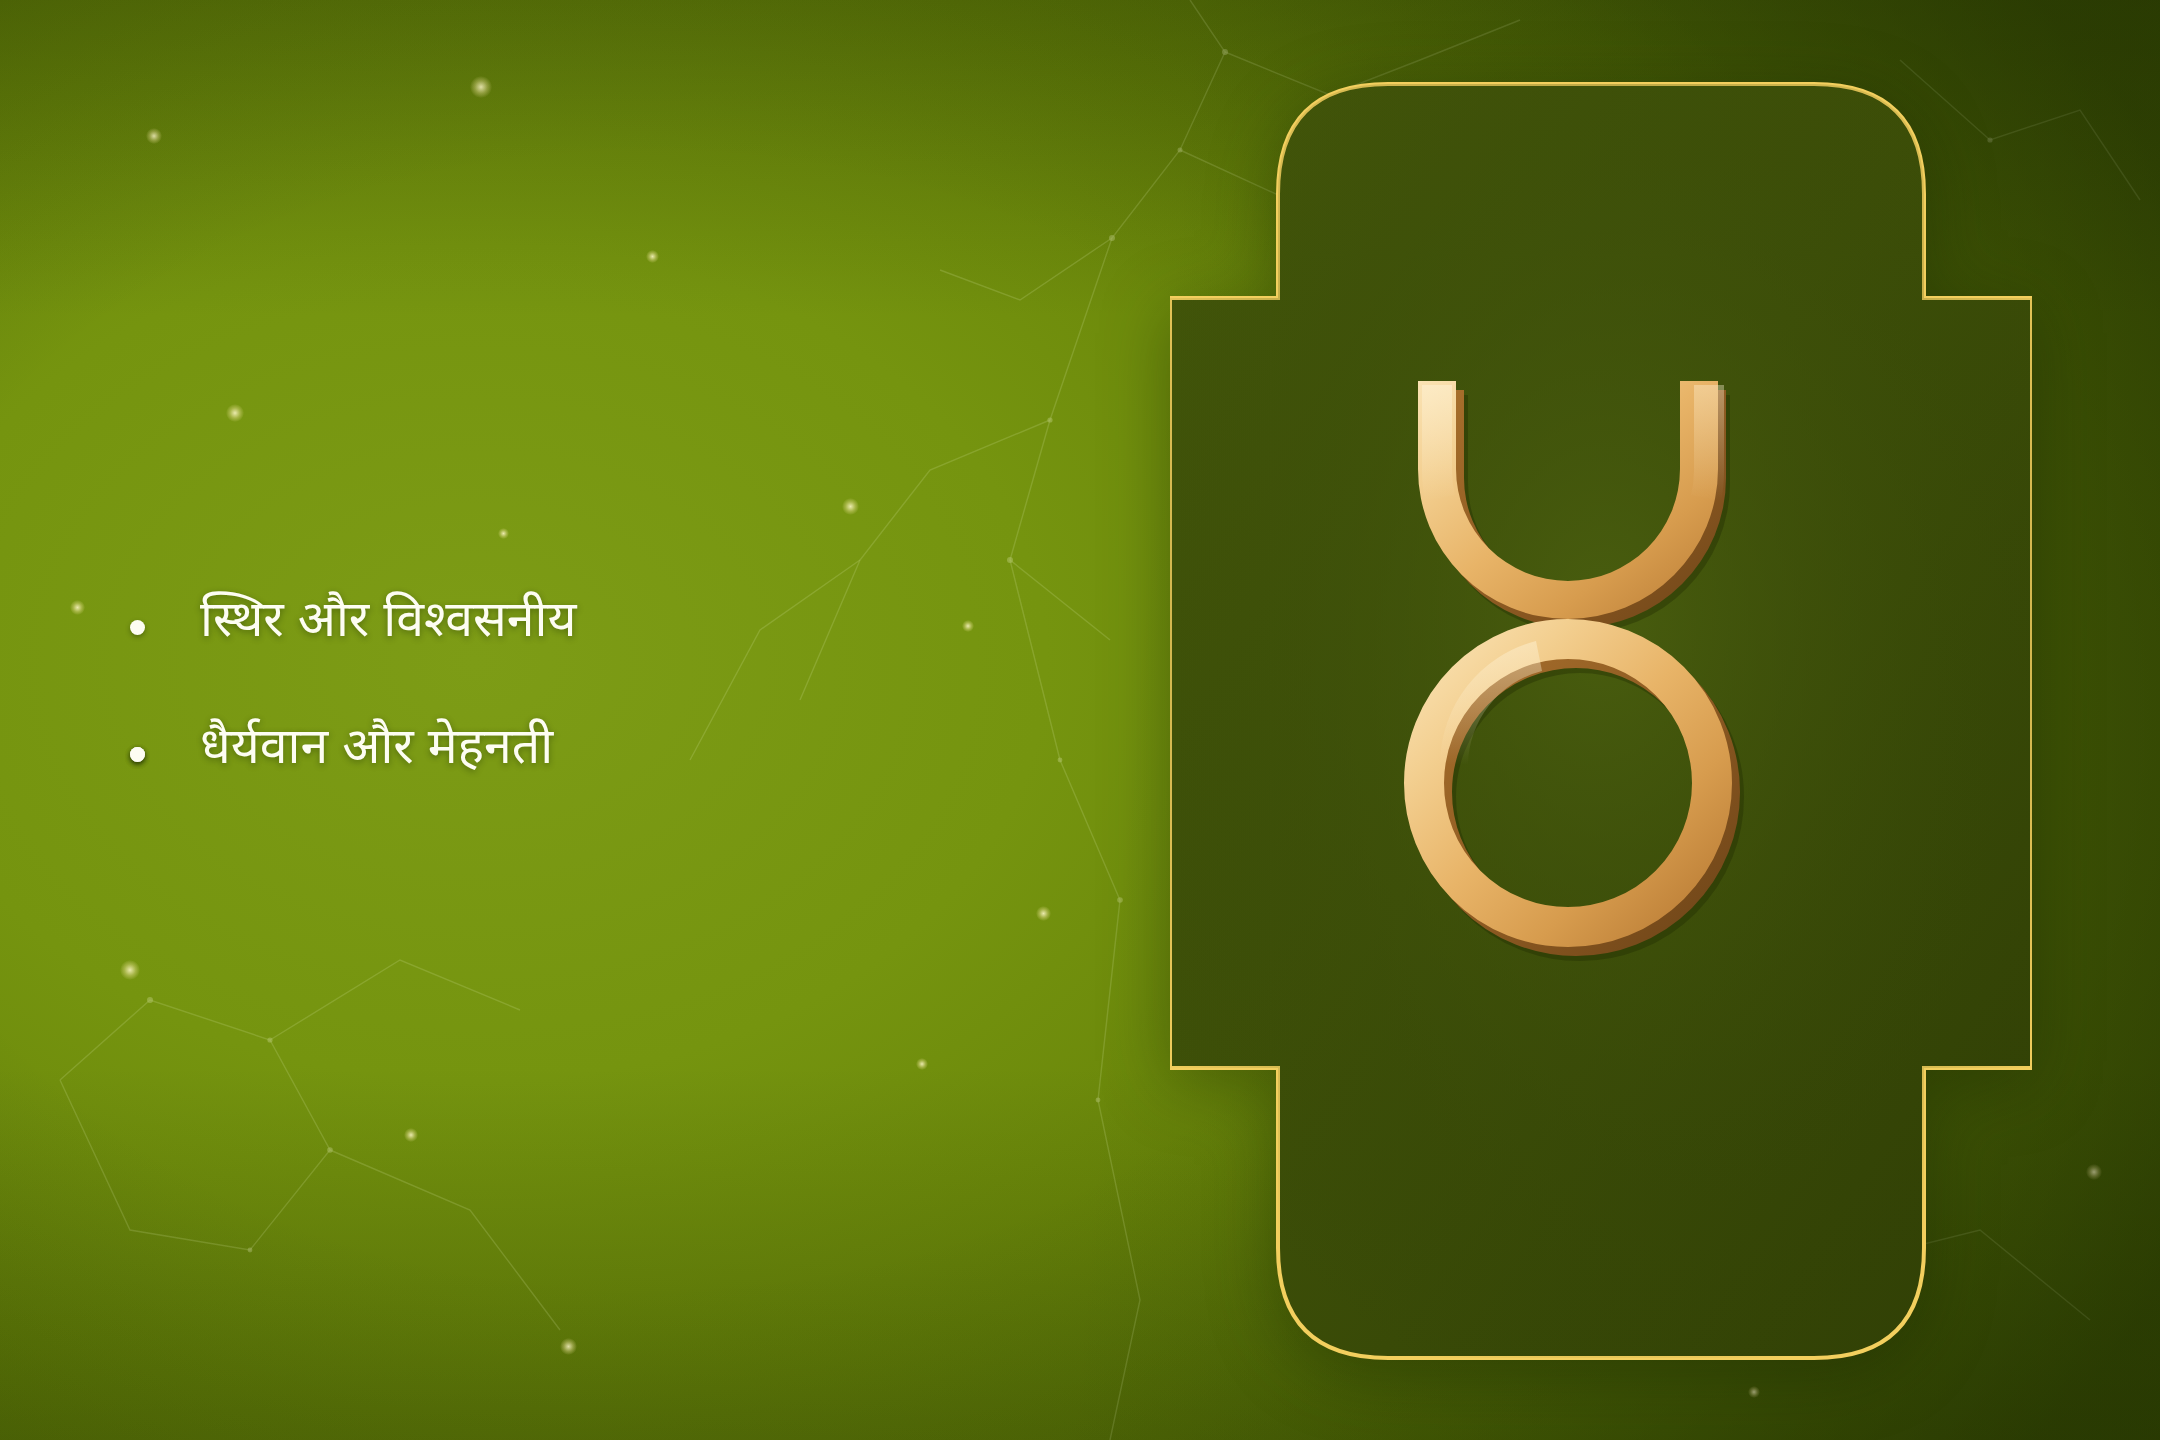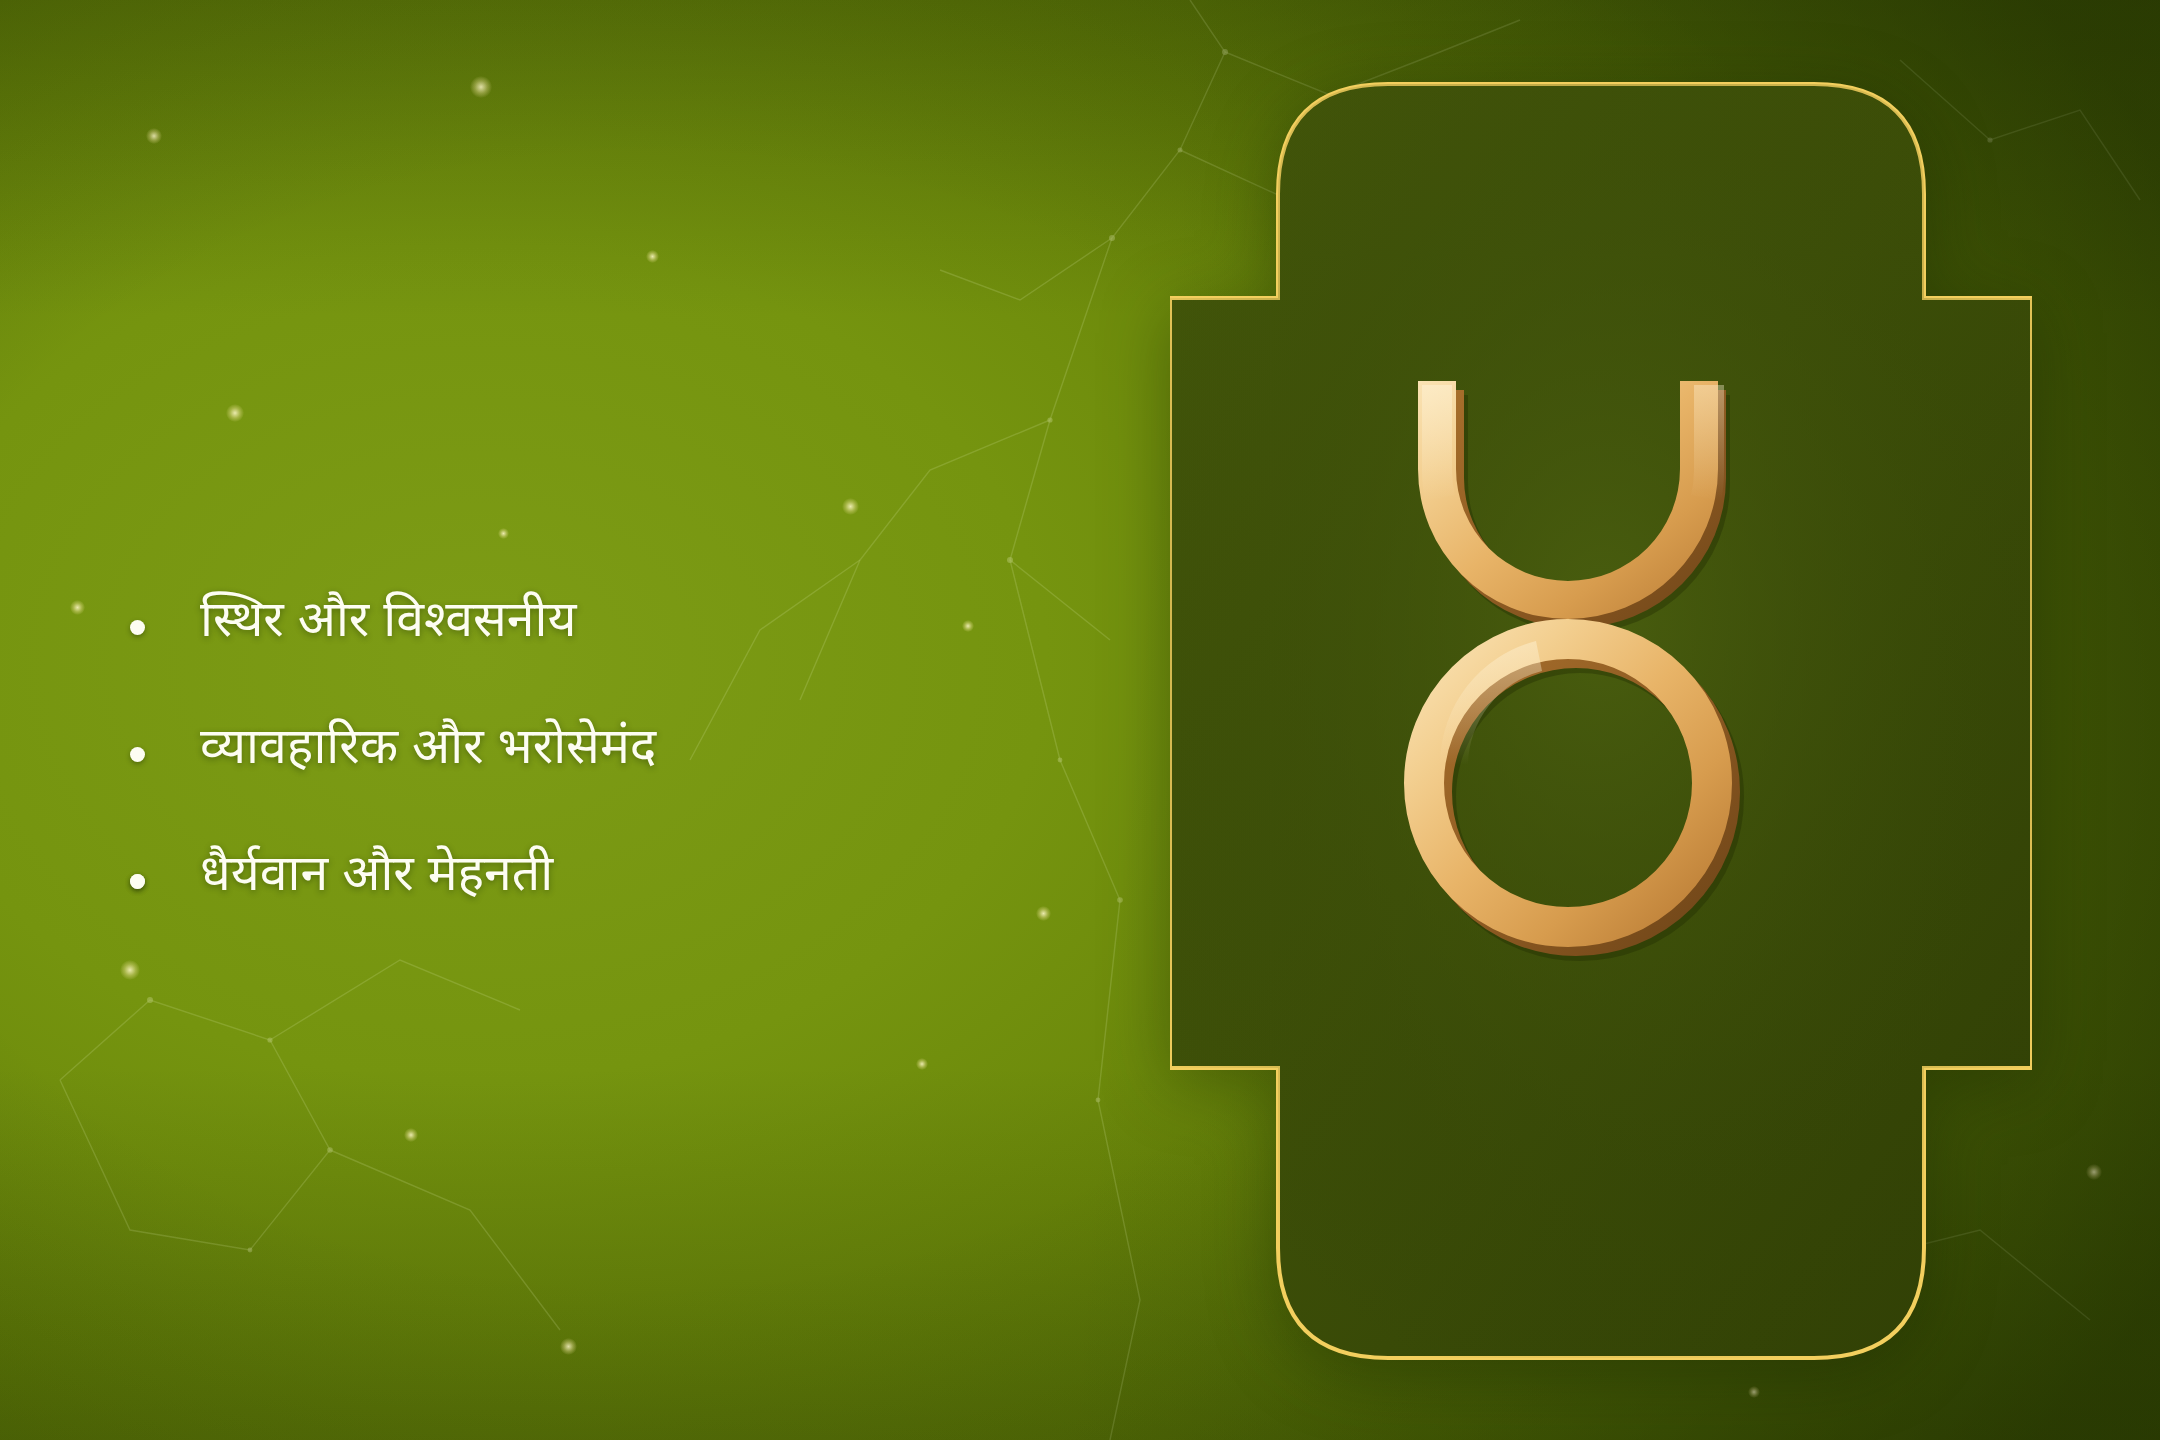--- a/index.html
+++ b/index.html
@@ -191,21 +191,20 @@
     <span class="tline">की विशेषताएँ क्या हैं?</span>
   </h1>
 
   <ul class="bullets">
     <li>
       <span class="dot"></span>
       <span>स्थिर और विश्वसनीय</span>
     </li>
     <li>
       <span class="dot"></span>
-      <span>व्यावहारिक और भरोसेमंद</span>
     </li>
     <li>
       <span class="dot"></span>
     </li>
     <li>
       <span class="dot"></span>
       <span>धैर्यवान और मेहनती</span>
     </li>
   </ul>
 

